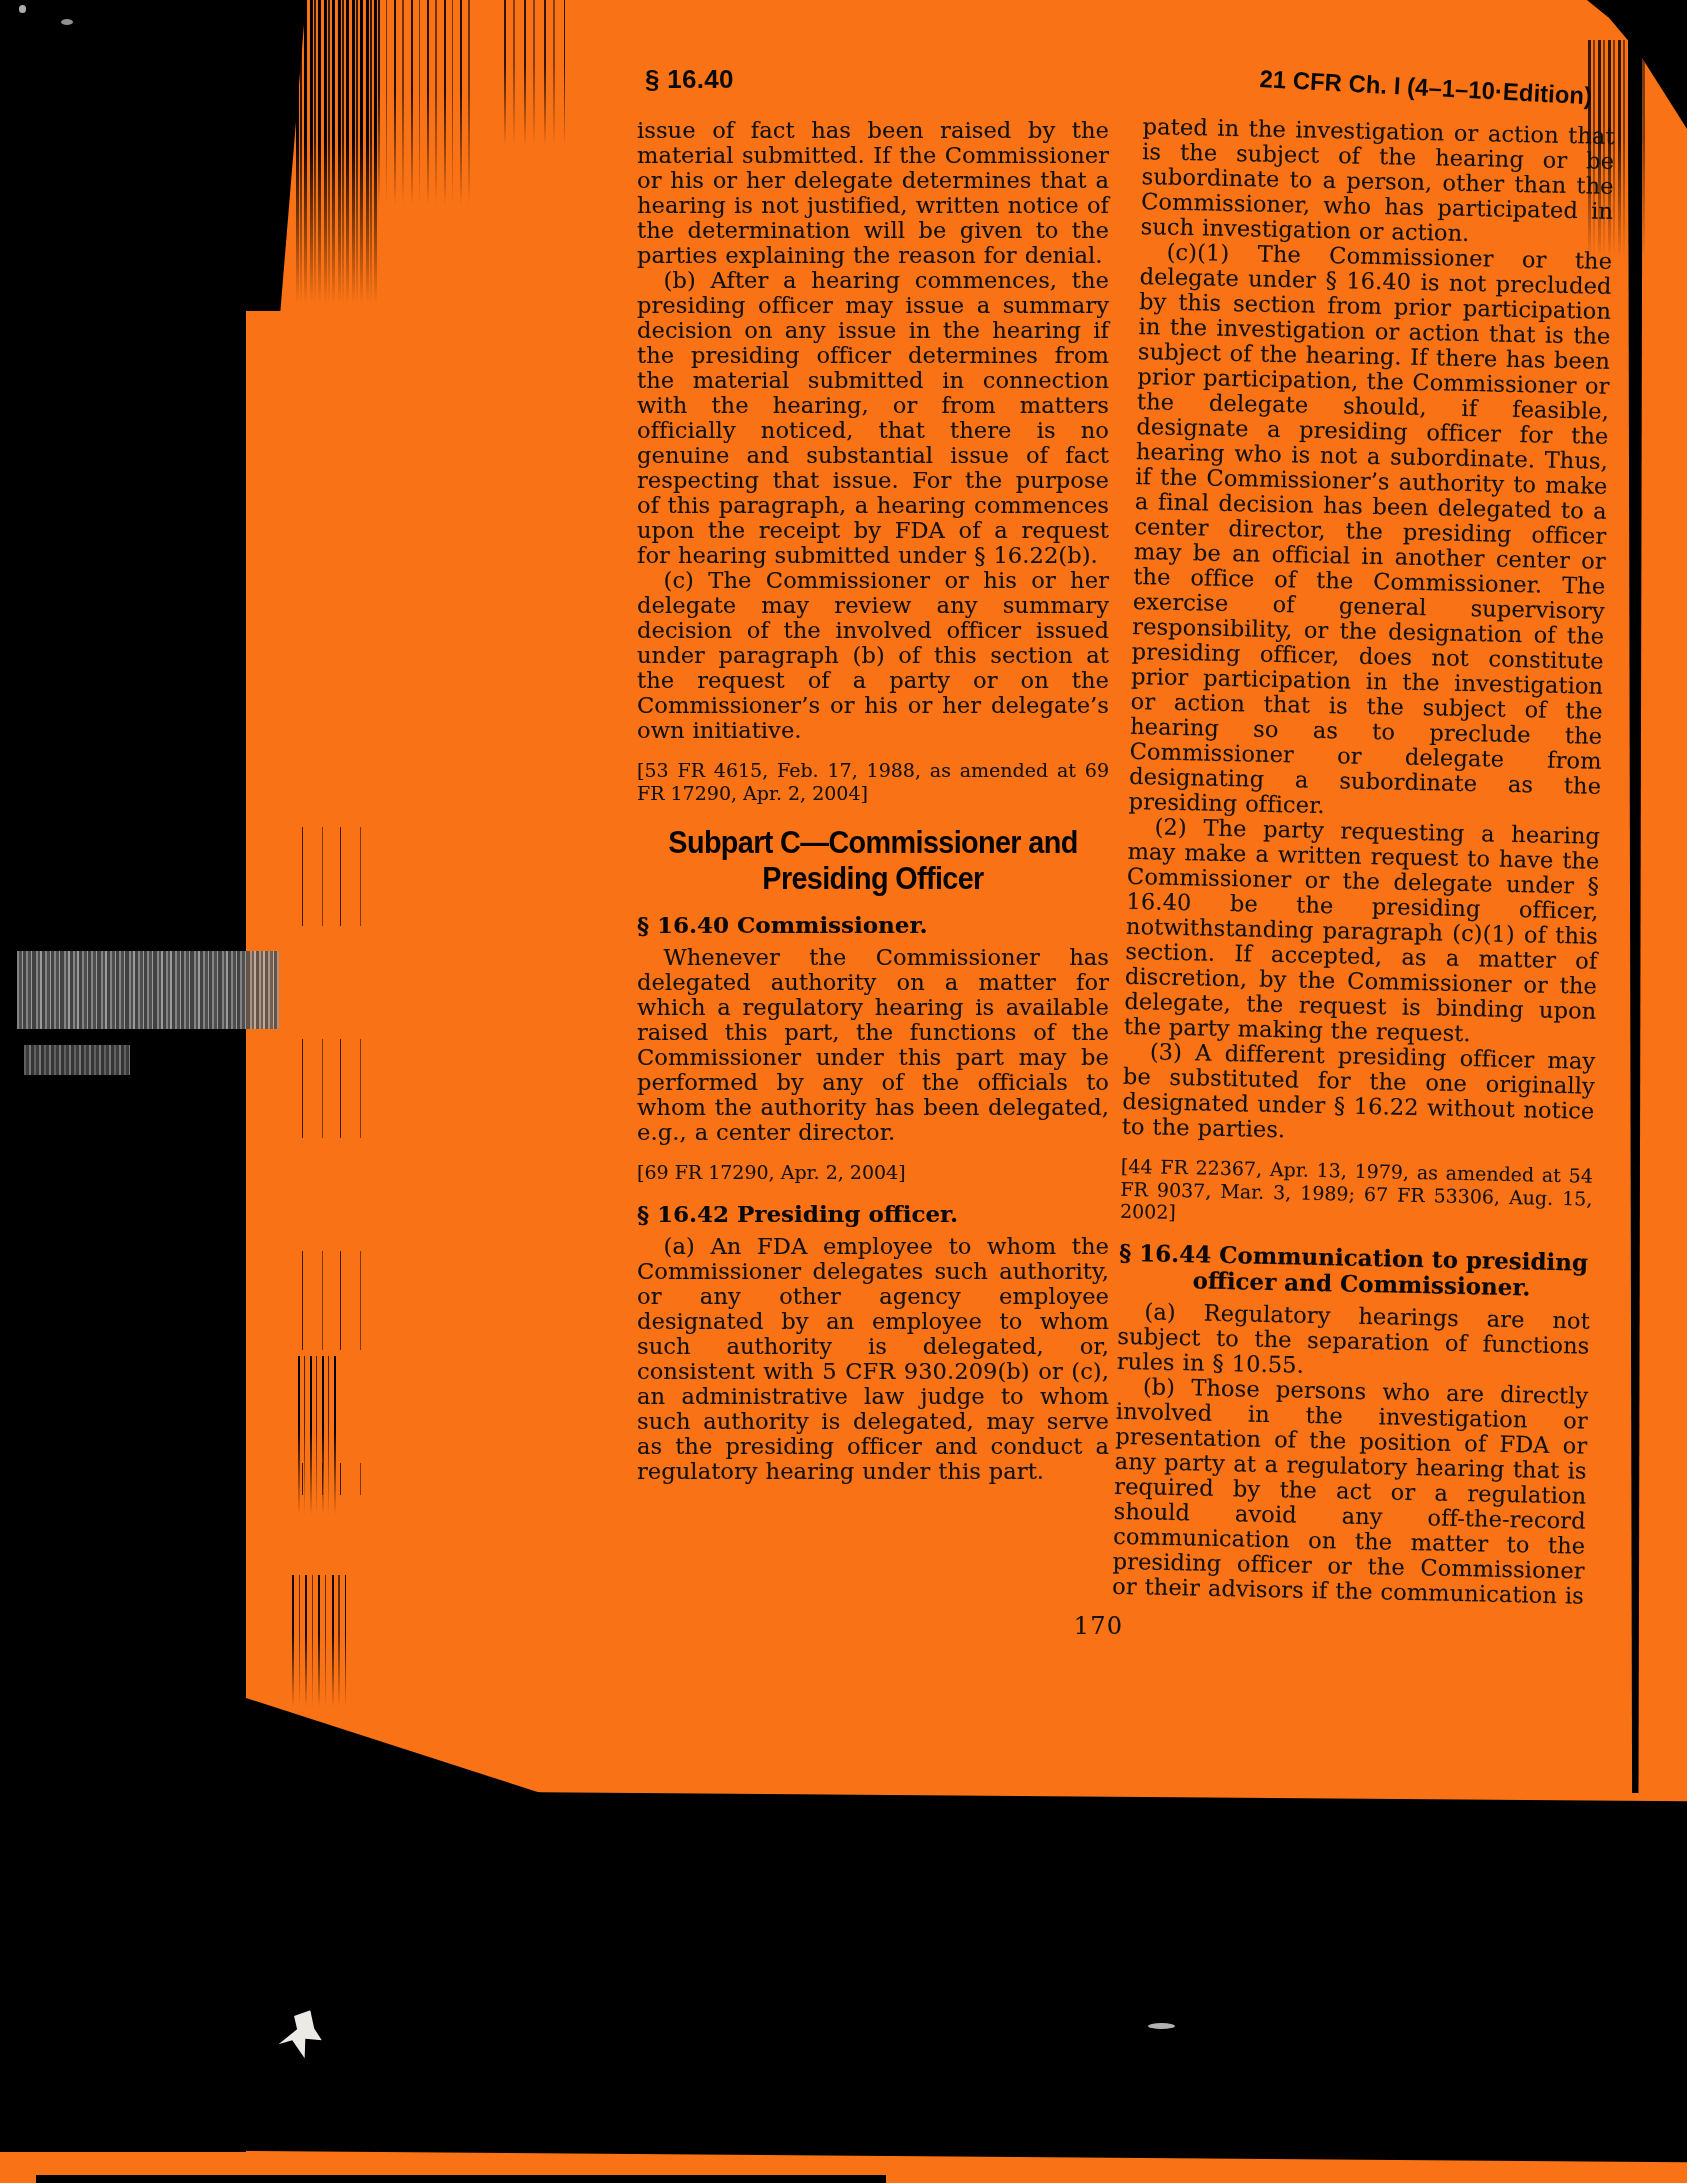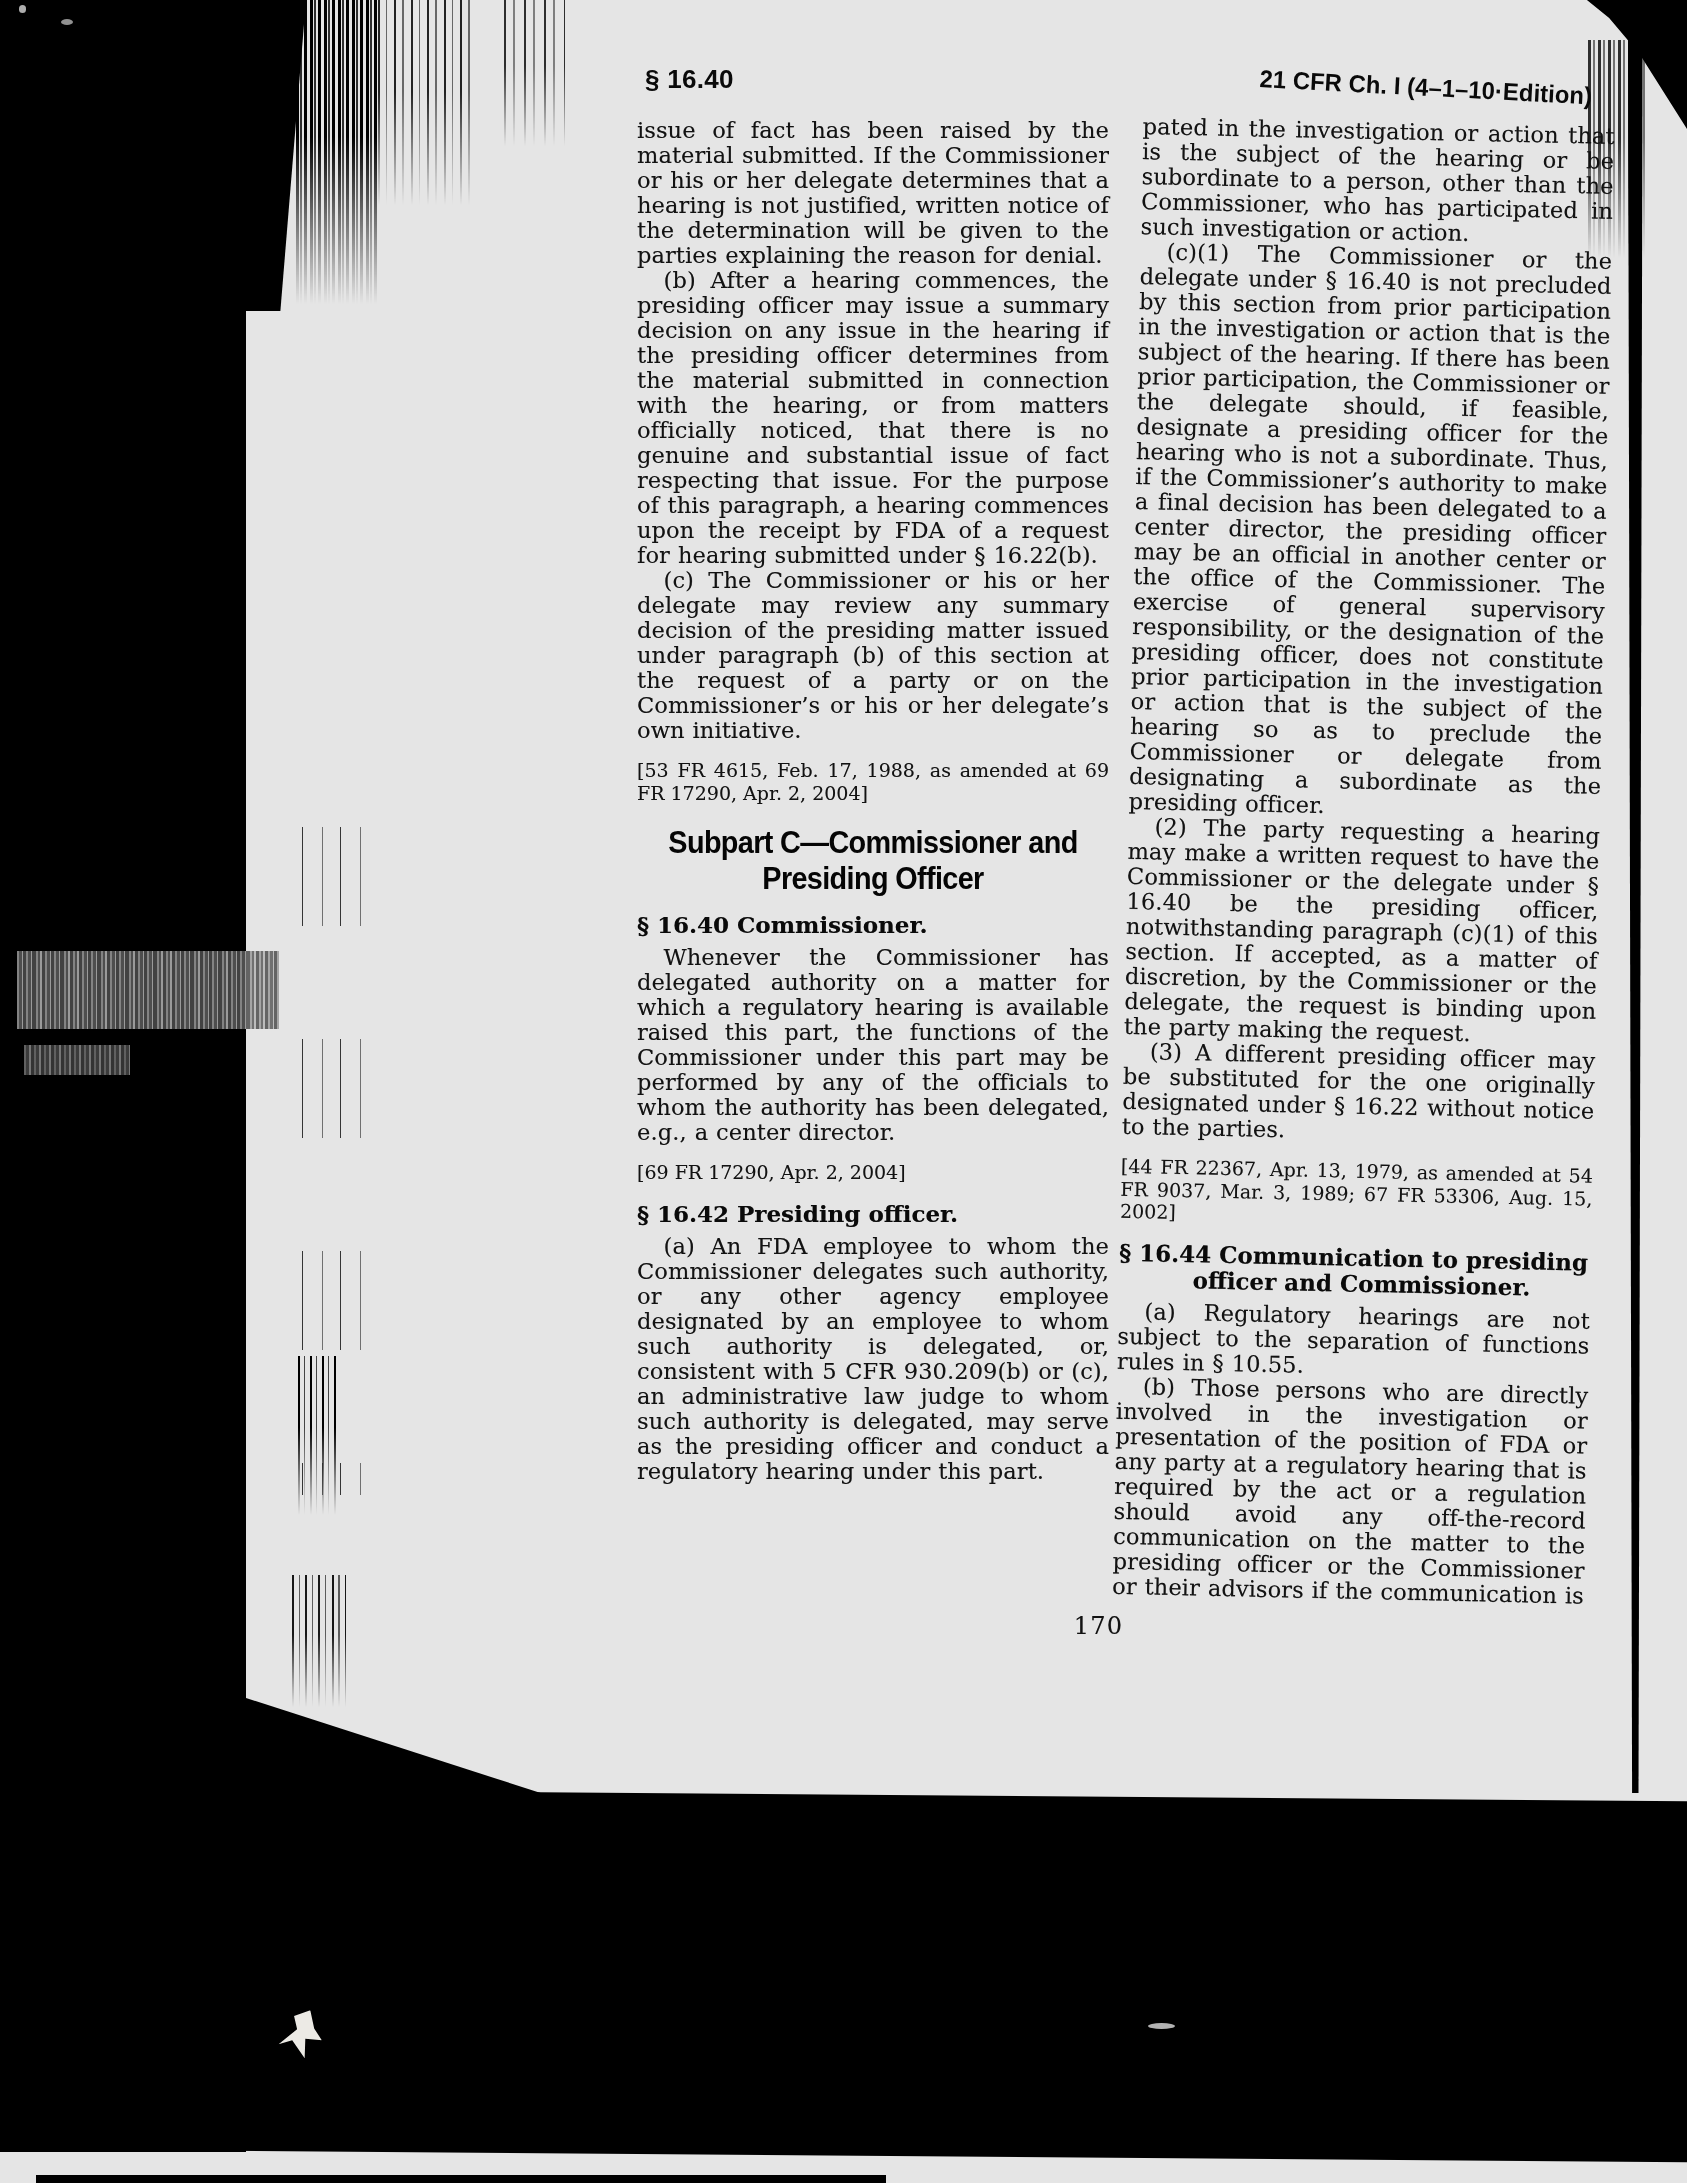--- a/index.html
+++ b/index.html
@@ -1,16 +1,16 @@
 <!DOCTYPE html>
 <html style="font-size:10.6px"><head>
 <meta charset="utf-8">
 <style>
   html,body{margin:0;padding:0;background:#ffffff;}
-  #canvas{position:relative;width:1687px;height:2183px;background:#e5e5e5;overflow:hidden;
+  #canvas{position:relative;width:1687px;height:2183px;background:#f97316;overflow:hidden;
           font-family:"DejaVu Serif", serif;color:#121212;}
   
   .blk{position:absolute;background:#000;}
   .edge-left{left:0;top:0;width:246px;height:2152px;}
   .edge-left-top-ext{left:245px;top:0;width:61px;height:311px;
       clip-path:polygon(0 0,100% 0,58% 100%,0 100%);}
   .fadeY{-webkit-mask-image:linear-gradient(to bottom,#000 45%,transparent 100%);
          mask-image:linear-gradient(to bottom,#000 45%,transparent 100%);}
   .streaks1{left:296px;top:0;width:82px;height:304px;
       background:repeating-linear-gradient(to right,#000 0 2.6px,transparent 2.6px 4px,rgba(0,0,0,.8) 4px 6px,transparent 6px 8px,#000 8px 10.6px,transparent 10.6px 14px);}
@@ -95,21 +95,21 @@
   <div class="whitespeckband"></div>
   <div class="speck"></div>
   <div class="blk bottomline"></div>
 
   <div class="hdr hdr-left">§ 16.40</div>
   <div class="hdr hdr-right">21 CFR Ch. I (4–1–10·Edition)</div>
 
   <div class="col col-left">
     <p class="body">issue of fact has been raised by the material submitted. If the Commissioner or his or her delegate determines that a hearing is not justified, written notice of the determination will be given to the parties explaining the reason for denial.</p>
     <p class="body ind">(b) After a hearing commences, the presiding officer may issue a summary decision on any issue in the hearing if the presiding officer determines from the material submitted in connection with the hearing, or from matters officially noticed, that there is no genuine and substantial issue of fact respecting that issue. For the purpose of this paragraph, a hearing commences upon the receipt by FDA of a request for hearing submitted under § 16.22(b).</p>
-    <p class="body ind">(c) The Commissioner or his or her delegate may review any summary decision of the presiding matter issued under paragraph (b) of this section at the request of a party or on the Commissioner’s or his or her delegate’s own initiative.</p>
+    <p class="body ind">(c) The Commissioner or his or her delegate may review any summary decision of the involved officer issued under paragraph (b) of this section at the request of a party or on the Commissioner’s or his or her delegate’s own initiative.</p>
     <p class="citation">[53 FR 4615, Feb. 17, 1988, as amended at 69 FR 17290, Apr. 2, 2004]</p>
     <h2 class="subpart">Subpart C—Commissioner and Presiding Officer</h2>
     <h3 class="sect">§ 16.40  Commissioner.</h3>
     <p class="body ind">Whenever the Commissioner has delegated authority on a matter for which a regulatory hearing is available raised this part, the functions of the Commissioner under this part may be performed by any of the officials to whom the authority has been delegated, e.g., a center director.</p>
     <p class="citation">[69 FR 17290, Apr. 2, 2004]</p>
     <h3 class="sect">§ 16.42  Presiding officer.</h3>
     <p class="body ind">(a) An FDA employee to whom the Commissioner delegates such authority, or any other agency employee designated by an employee to whom such authority is delegated, or, consistent with 5 CFR 930.209(b) or (c), an administrative law judge to whom such authority is delegated, may serve as the presiding officer and conduct a regulatory hearing under this part.</p>
   </div>
 
   <div class="col col-right">

